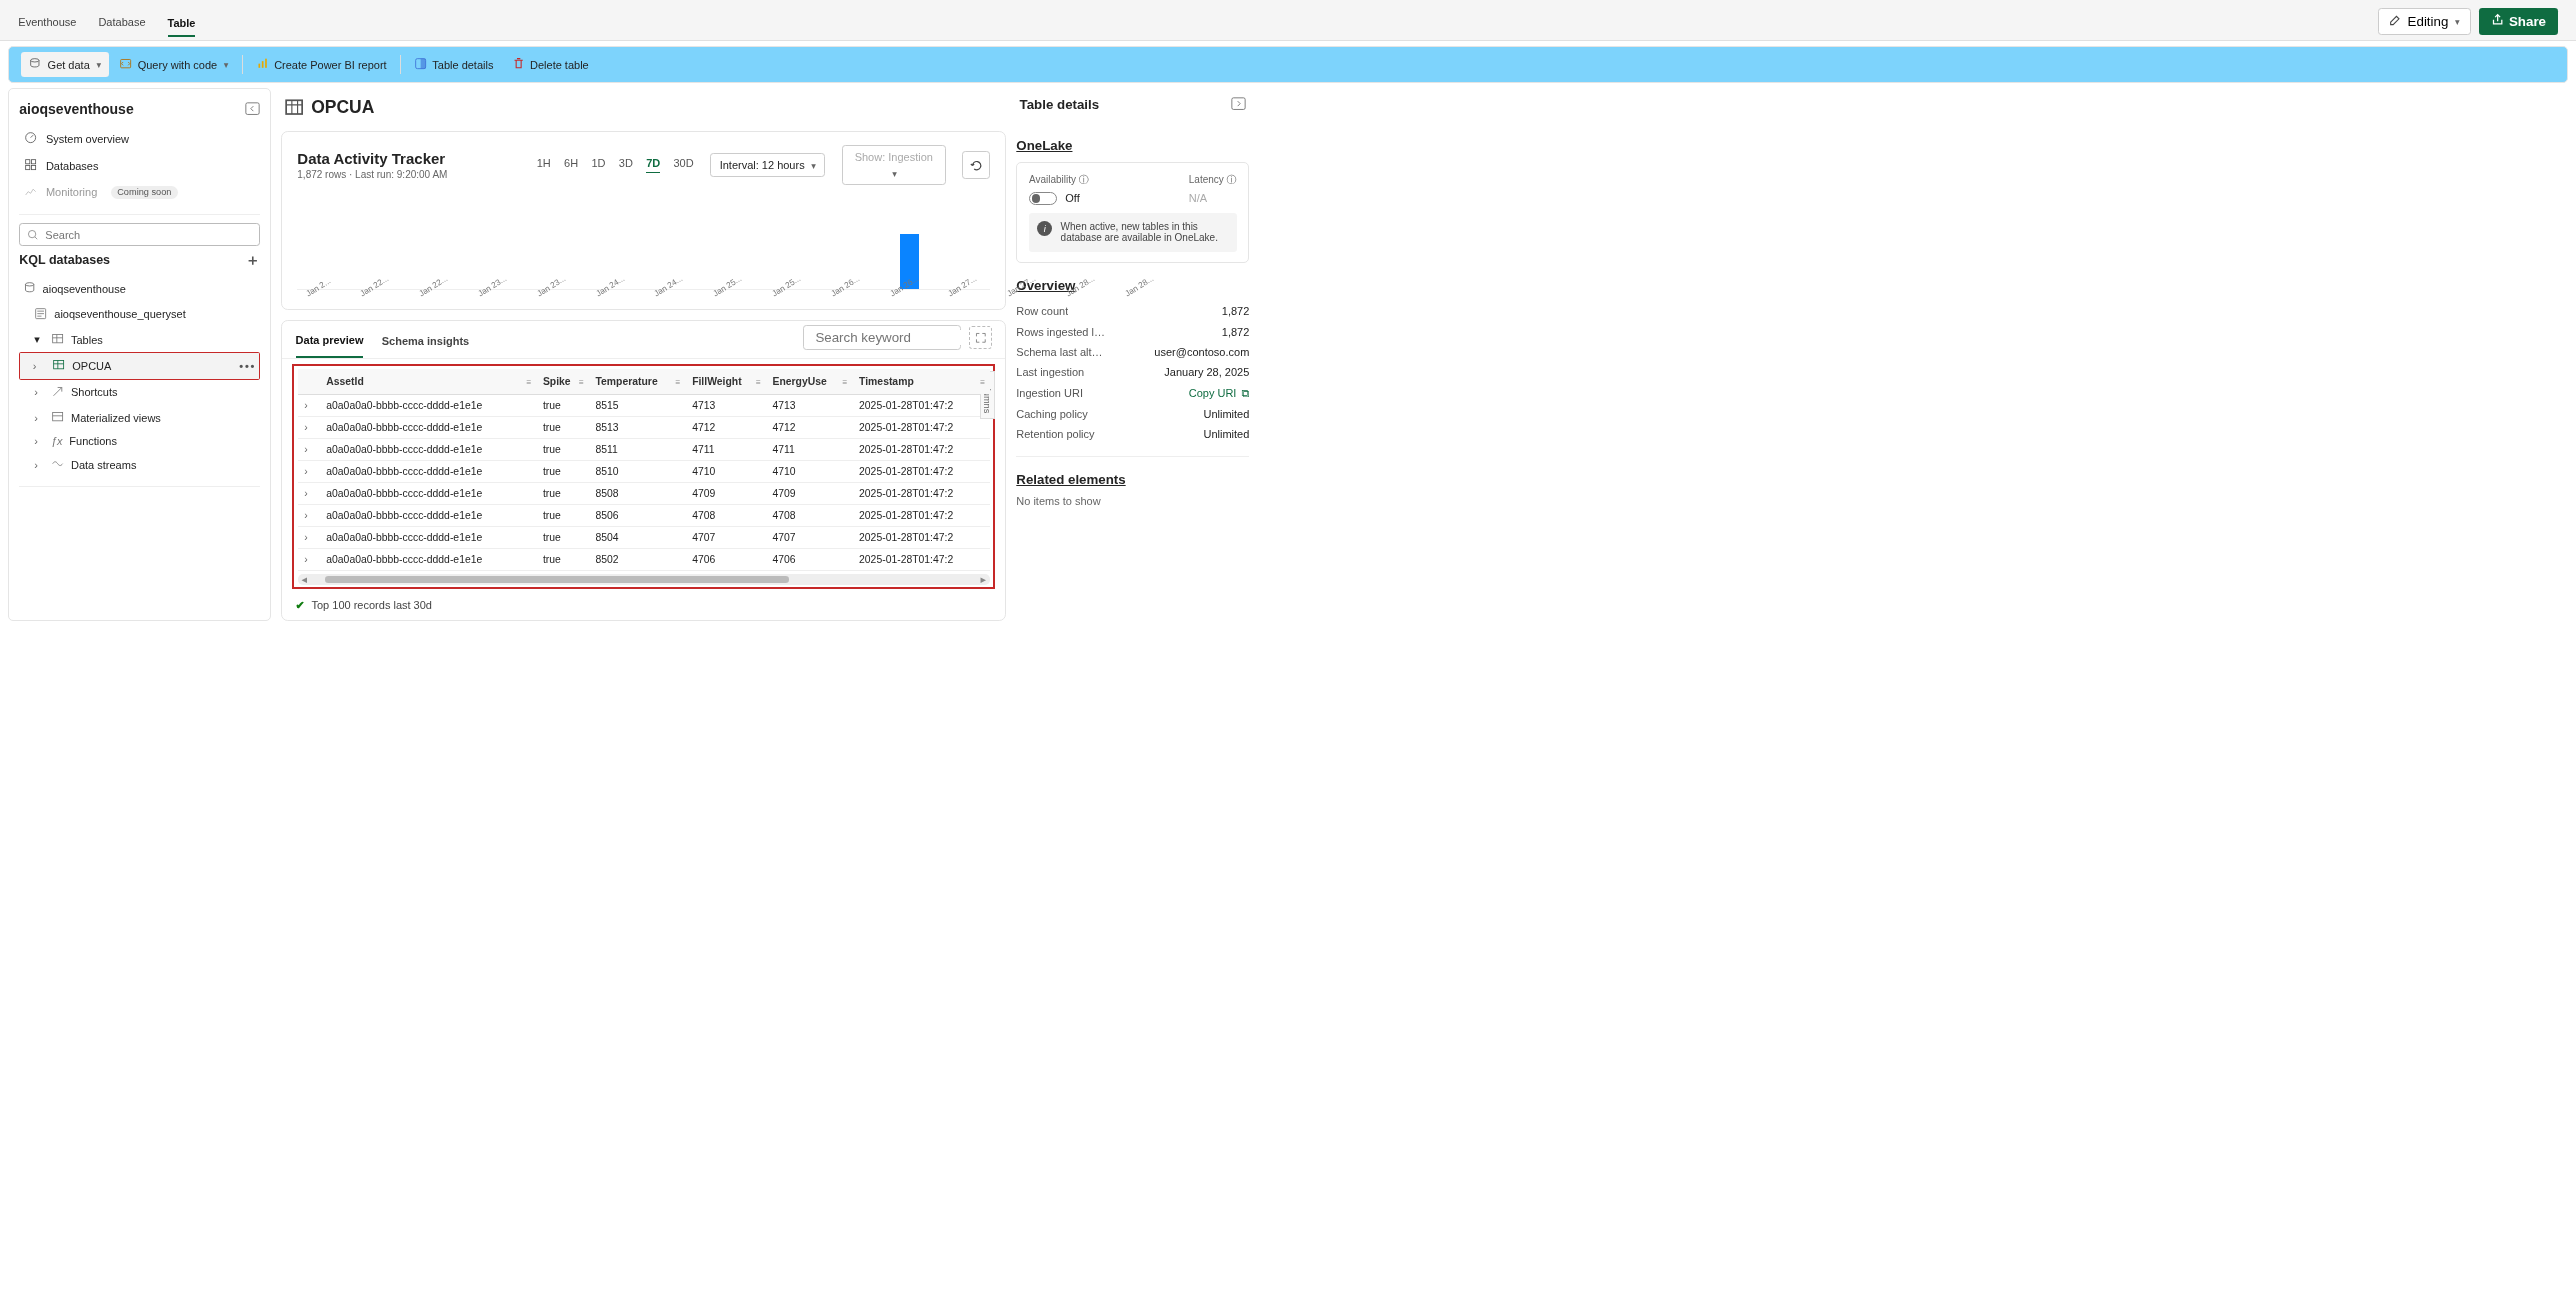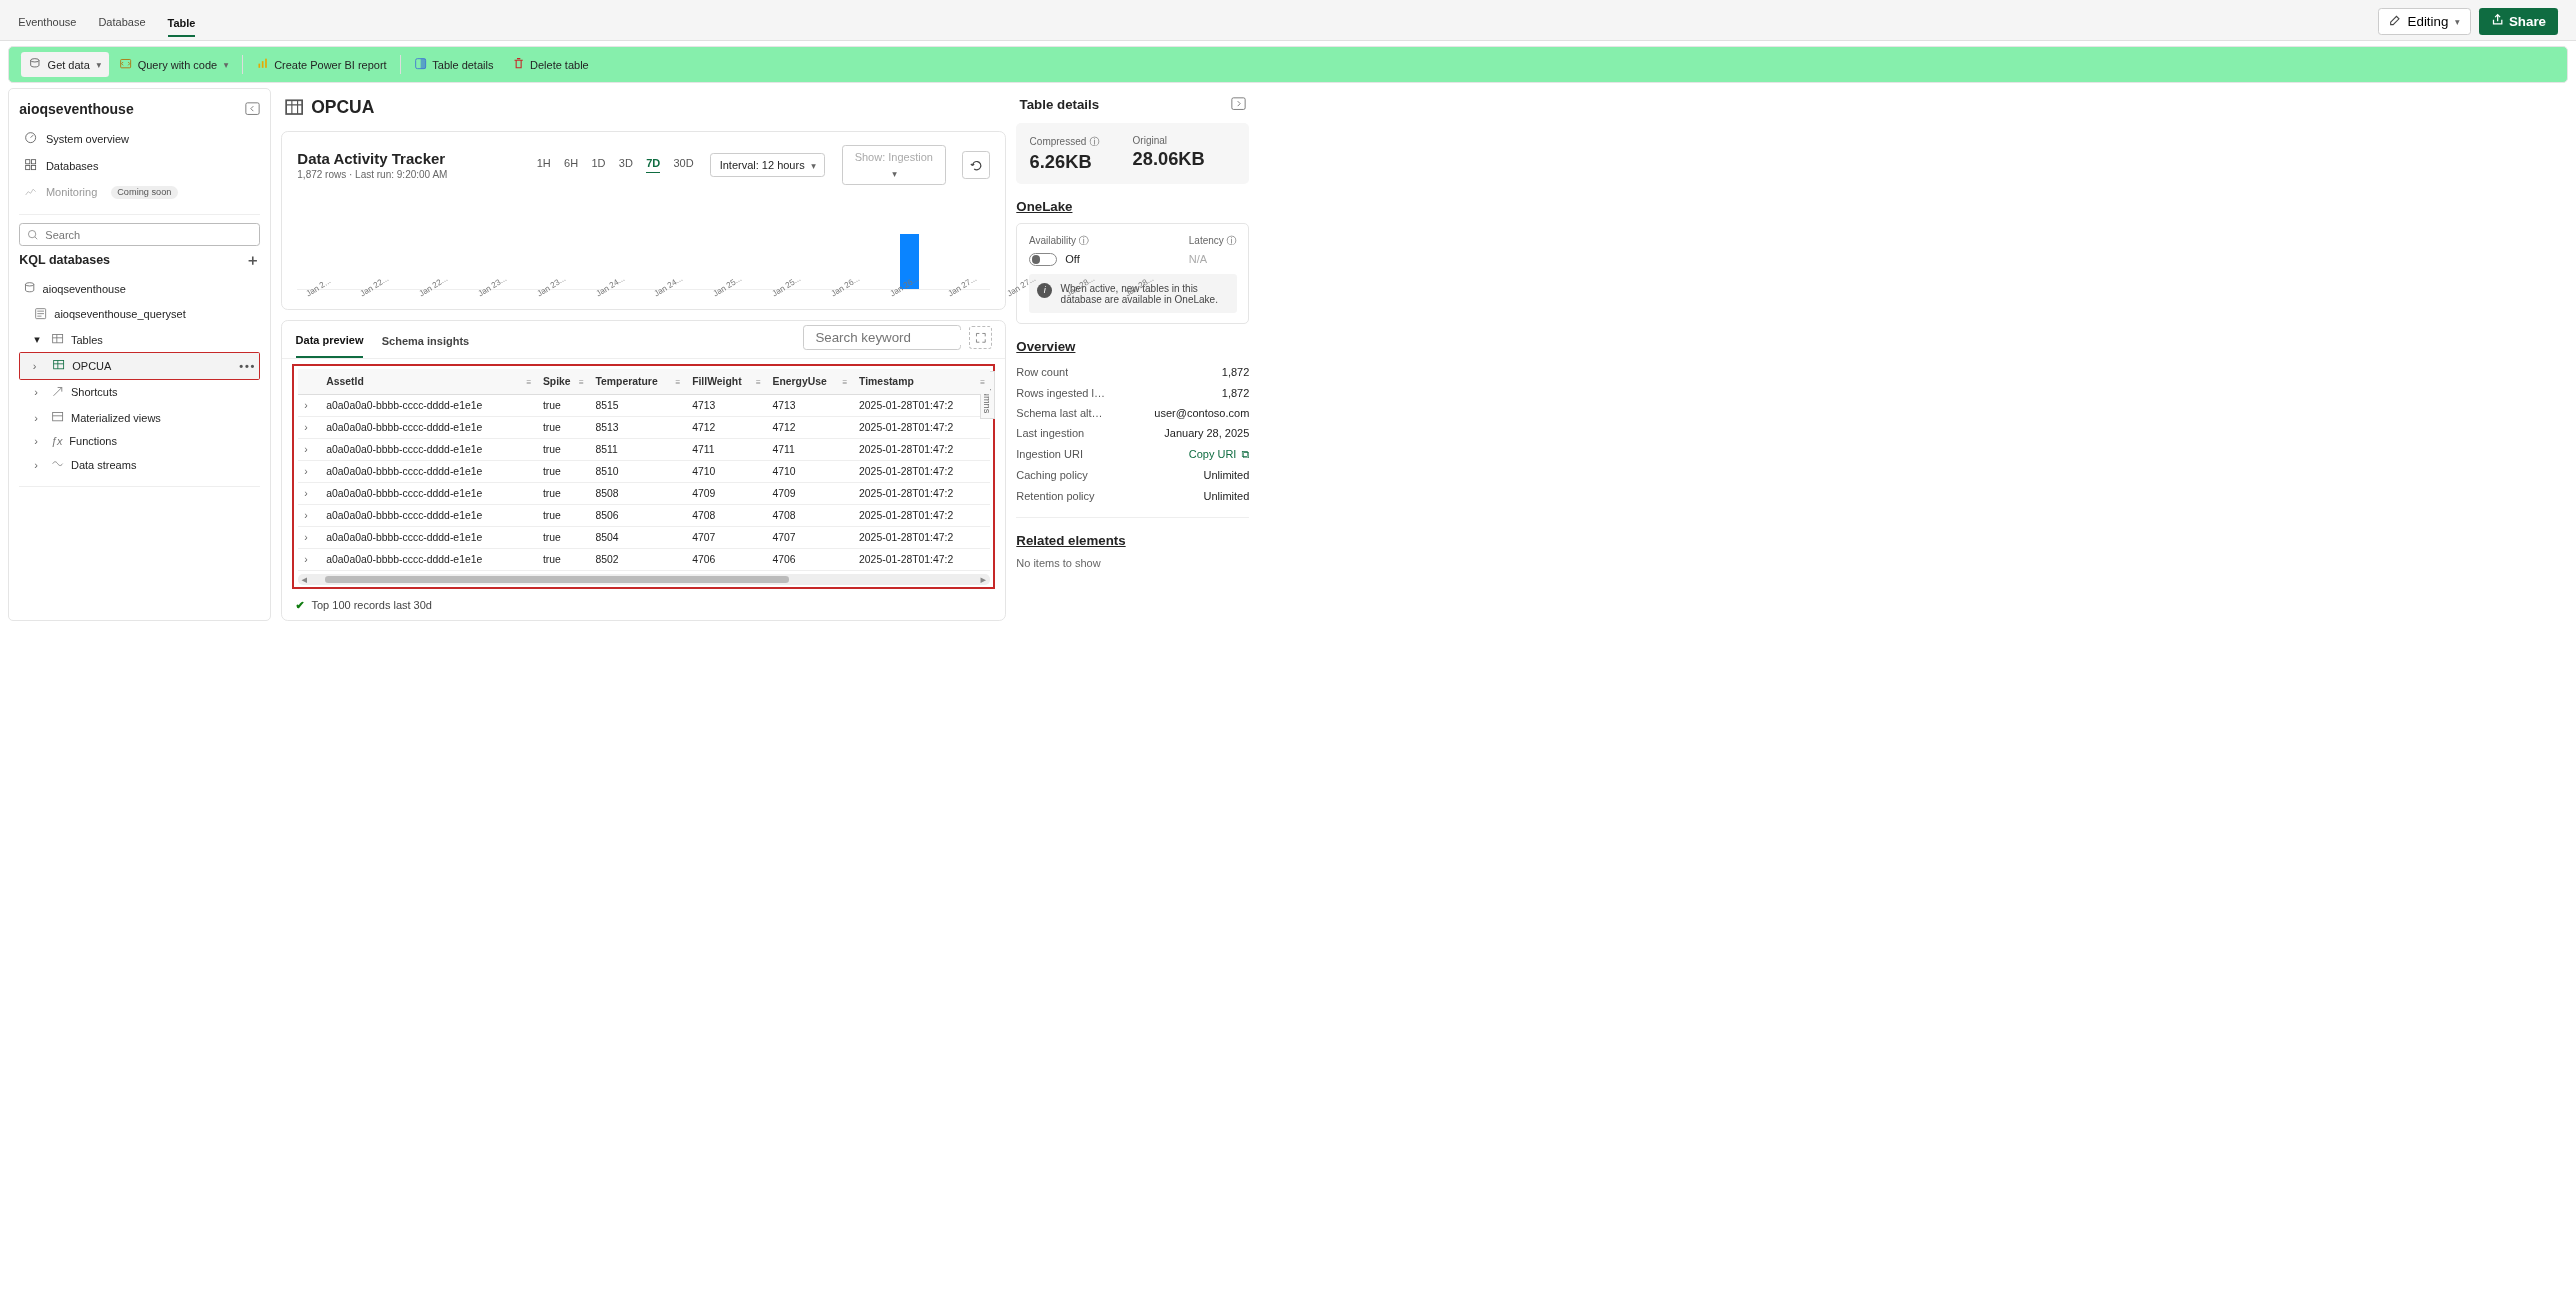--- a/index.html
+++ b/index.html
@@ -34,21 +34,21 @@
     border:0.8px solid #ccc; border-radius:3.3px; padding:4.2px 10px;
     background:#fff; display:flex; align-items:center; gap:5px; cursor:pointer;
   }
   .btn-share {
     background:#0f6c41; color:#fff; border:none; border-radius:3.3px;
     padding:5px 11.7px; display:flex; align-items:center; gap:5px; cursor:pointer; font-weight:600;
   }
   .toolbar {
     display:flex; align-items:center; gap:1.7px; padding:5px 11.7px;
     border:0.8px solid #e5e5e5; border-radius:5px; margin:5px 8.3px;
-    background:#86efac;
+    background:#7dd3fc;
   }
   .tb-btn { display:flex; align-items:center; gap:5px; padding:5px 8.3px; cursor:pointer; border-radius:3.3px; }
   .tb-sep { width:0.8px; height:18.3px; background:#ddd; margin:0 3.3px;}
   .chev { font-size:9.2px; color:#666; margin-left:1.7px;}
   .layout { display:flex; gap:10px; padding:0 8.3px 8.3px 8.3px; }
   .sidebar {
     width:263px; border:0.8px solid #e5e5e5; border-radius:5px;
     padding:11.7px 10px; background:#fff; position:relative;
   }
   .side-title { font-size:14px; font-weight:600; margin-bottom:8.3px; display:flex; justify-content:space-between; align-items:center;}
@@ -551,33 +551,20 @@
   <div class="details">
     <div class="details-head">
       <span>Table details</span>
       <span>
         <svg width="15" height="13.3" viewBox="0 0 18 16">
             <rect x="1" y="1" width="16" height="14" rx="2" fill="none" stroke="#666"></rect>
             <path d="M8 5l3 3-3 3" fill="none" stroke="#666"></path>
           </svg>
       </span>
     </div>
-    <div class="stat-box">
-      <div>
-        <div class="stat-label">
-          <span>Compressed</span>
-          <span>ⓘ</span>
-        </div>
-        <div class="stat-val">6.26KB</div>
-      </div>
-      <div>
-        <div class="stat-label">Original</div>
-        <div class="stat-val">28.06KB</div>
-      </div>
-    </div>
 
     <div class="section-h">OneLake</div>
     <div class="onelake-box">
       <div class="avail-row">
         <div>
           <div class="avail-label">
             <span>Availability</span>
             <span> ⓘ</span>
           </div>
           <div style="display:flex;align-items:center;gap:8.3px;margin-top:5px;">

